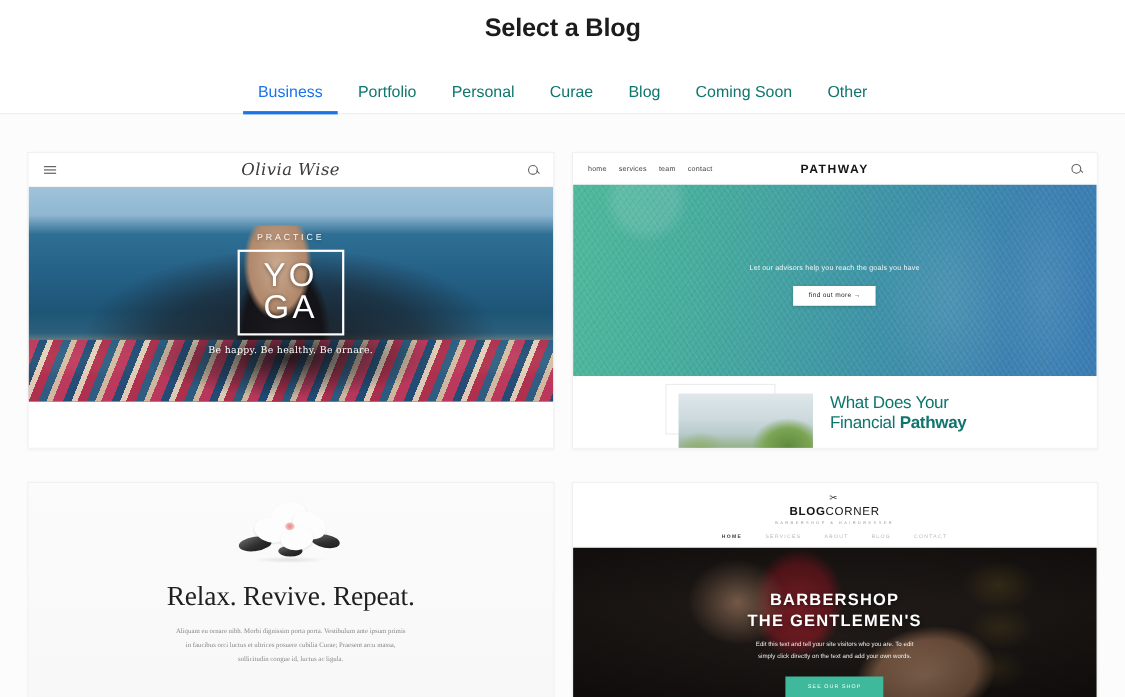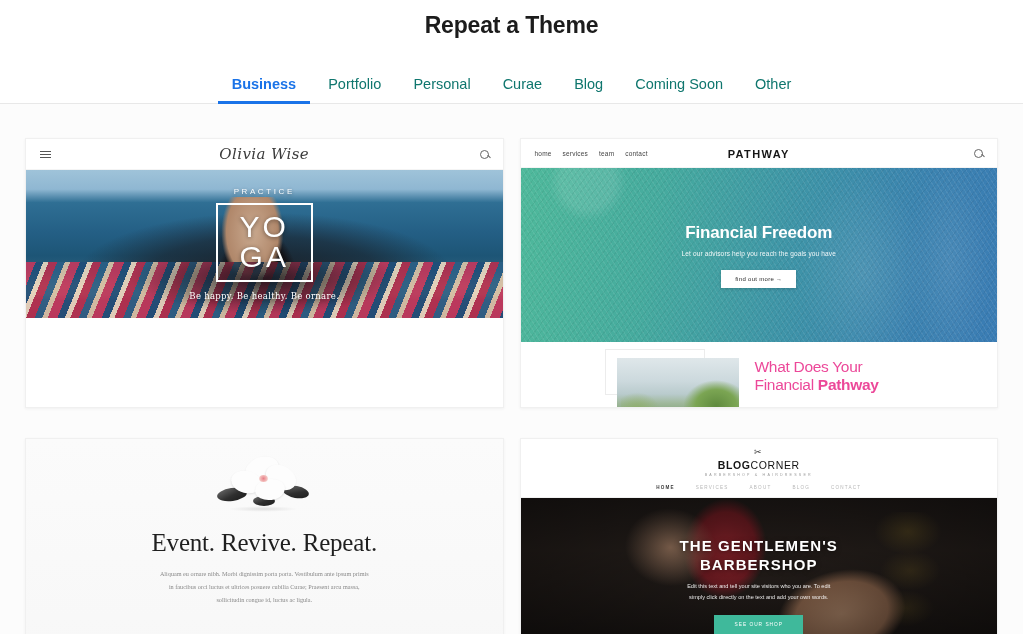--- a/index.html
+++ b/index.html
@@ -31,21 +31,21 @@
   }
   .tab {
     position: relative;
     font-size: 14.5px;
     color: #0f766e;
     padding: 0 16px 12px;
     cursor: pointer;
     white-space: nowrap;
     line-height: 1;
   }
-  .tab.active { color: #1a73e8; font-weight: 700; }
+  .tab.active { color: #1a73e8; font-weight: 400; }
   .tab.active::after {
     content: "";
     position: absolute;
     left: 2px; right: 2px; bottom: -1px;
     height: 3px;
     background: #1a73e8;
   }
 
   
   .theme-grid {
@@ -100,21 +100,21 @@
 
   
   .yoga-logo {
     font-family: "DejaVu Serif", serif;
     font-style: italic;
     font-size: 15px;
     color: #3b3b3b;
     letter-spacing: 0.4px;
   }
   .yoga-hero {
-    height: 148px;
+    height: 195px;
     position: relative;
     overflow: hidden;
     background:
       radial-gradient(ellipse 55% 60% at 50% 72%, rgba(25,25,30,0.92) 0%, rgba(25,25,30,0.55) 45%, rgba(0,0,0,0) 72%),
       linear-gradient(180deg,
         #9fc3d9 0%, #8fb7d2 13%,
         #2f6f94 22%, #245f85 42%,
         #1d5576 58%, #2b5f7c 68%,
         #c9b08d 78%, #c2a887 84%,
         #8a4455 88%, #7e3c52 94%, #6d3348 100%);
@@ -224,21 +224,21 @@
     background: radial-gradient(ellipse 60% 70% at 70% 80%, #5f8a3e 0%, #7ba553 45%, rgba(123,165,83,0) 72%);
   }
   .pw-thumb::before {
     content: ""; position: absolute; left: 4%; bottom: 0; width: 44%; height: 64%;
     background: radial-gradient(ellipse 60% 70% at 30% 85%, #8fae6a 0%, rgba(143,174,106,0) 70%);
   }
   .pw-headline {
     margin-left: 16px;
     font-size: 15.5px;
     line-height: 1.18;
-    color: #ec4899;
+    color: #0f766e;
     letter-spacing: -0.3px;
   }
   .pw-headline b { font-weight: bold; }
 
   
   .sol-logo {
     font-family: "Liberation Serif", serif;
     font-size: 11.5px; color: #2b2b2b; letter-spacing: 0.3px;
   }
   .sol-body {
@@ -344,21 +344,21 @@
   }
   .sc-btn {
     margin-top: 13px; background: #3fb99b; color: #fff;
     font-size: 4.8px; letter-spacing: 1px; padding: 7px 20px;
   }
 </style>
 </head>
 <body>
 
 <div class="page-header">
-  <div class="page-title">Repeat a Theme</div>
+  <div class="page-title">Select a Blog</div>
 
   <div class="tabbar">
     <div class="tab active">
       <span>Business</span>
     </div>
     <div class="tab">
       <span>Portfolio</span>
     </div>
     <div class="tab">
       <span>Personal</span>
@@ -415,21 +415,20 @@
         <span>contact</span>
       </div>
       <div class="mini-logo">
         <span class="pw-logo">PATHWAY</span>
       </div>
       <div class="mag"></div>
     </div>
     <div class="pw-hero">
       <div class="engrave"></div>
       <div class="pw-hero-content">
-        <div class="pw-title">Financial Freedom</div>
         <div class="pw-sub">Let our advisors help you reach the goals you have</div>
         <div class="pw-btn">find out more  →</div>
       </div>
     </div>
     <div class="pw-lower">
       <div class="pw-thumbwrap">
         <div class="pw-thumbframe"></div>
         <div class="pw-thumb"></div>
       </div>
       <div class="pw-headline">
@@ -447,21 +446,21 @@
         <div class="shadow"></div>
         <div class="stone s1"></div>
         <div class="stone s2"></div>
         <div class="stone s3"></div>
         <div class="petal p1"></div>
         <div class="petal p2"></div>
         <div class="petal p3"></div>
         <div class="petal p4"></div>
         <div class="core"></div>
       </div>
-      <div class="sol-title">Event. Revive. Repeat.</div>
+      <div class="sol-title">Relax. Revive. Repeat.</div>
       <div class="sol-text">
         <div>Aliquam eu ornare nibh. Morbi dignissim porta porta. Vestibulum ante ipsum primis</div>
         <div>in faucibus orci luctus et ultrices posuere cubilia Curae; Praesent arcu massa,</div>
         <div>sollicitudin congue id, luctus ac ligula.</div>
       </div>
 
     </div>
   </div>
 
   <div class="theme-card">
@@ -479,22 +478,22 @@
         <span>CONTACT</span>
       </div>
     </div>
     <div class="sc-hero">
       <div class="lamp"></div>
       <div class="face"></div>
       <div class="barber"></div>
       <div class="vignette"></div>
       <div class="sc-content">
         <div class="sc-title">
+          <div>BARBERSHOP</div>
           <div>THE GENTLEMEN'S</div>
-          <div>BARBERSHOP</div>
         </div>
         <div class="sc-sub">
           <div>Edit this text and tell your site visitors who you are. To edit</div>
           <div>simply click directly on the text and add your own words.</div>
         </div>
         <div class="sc-btn">SEE OUR SHOP</div>
       </div>
     </div>
   </div>
 

